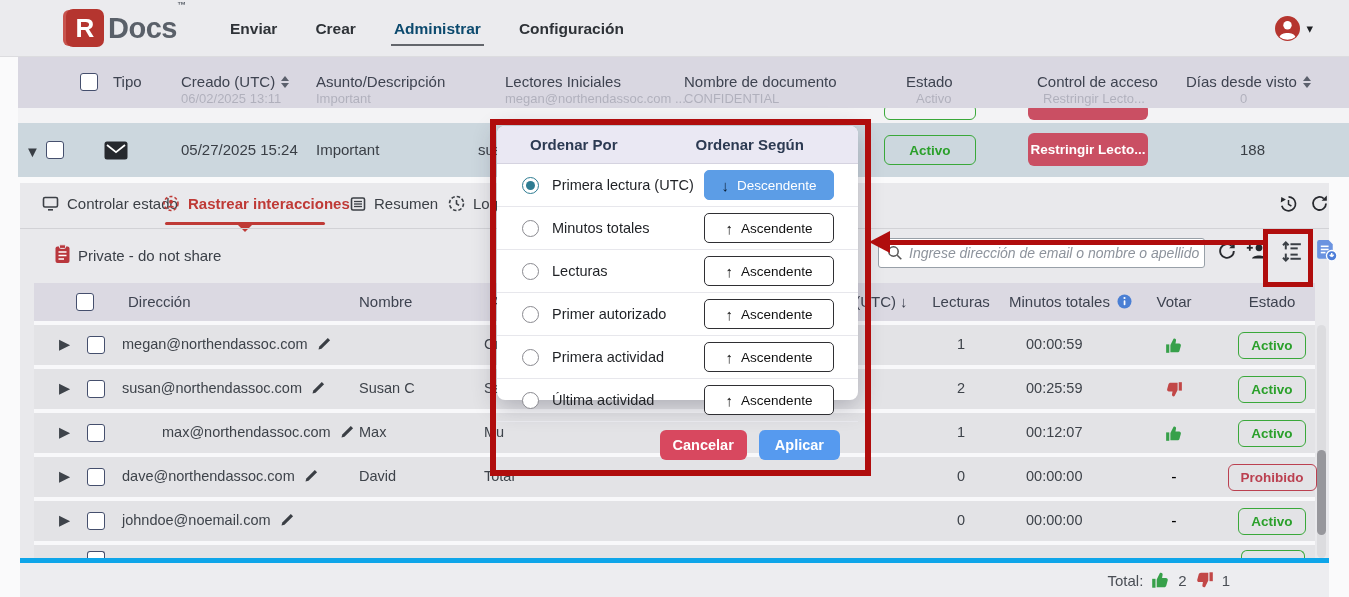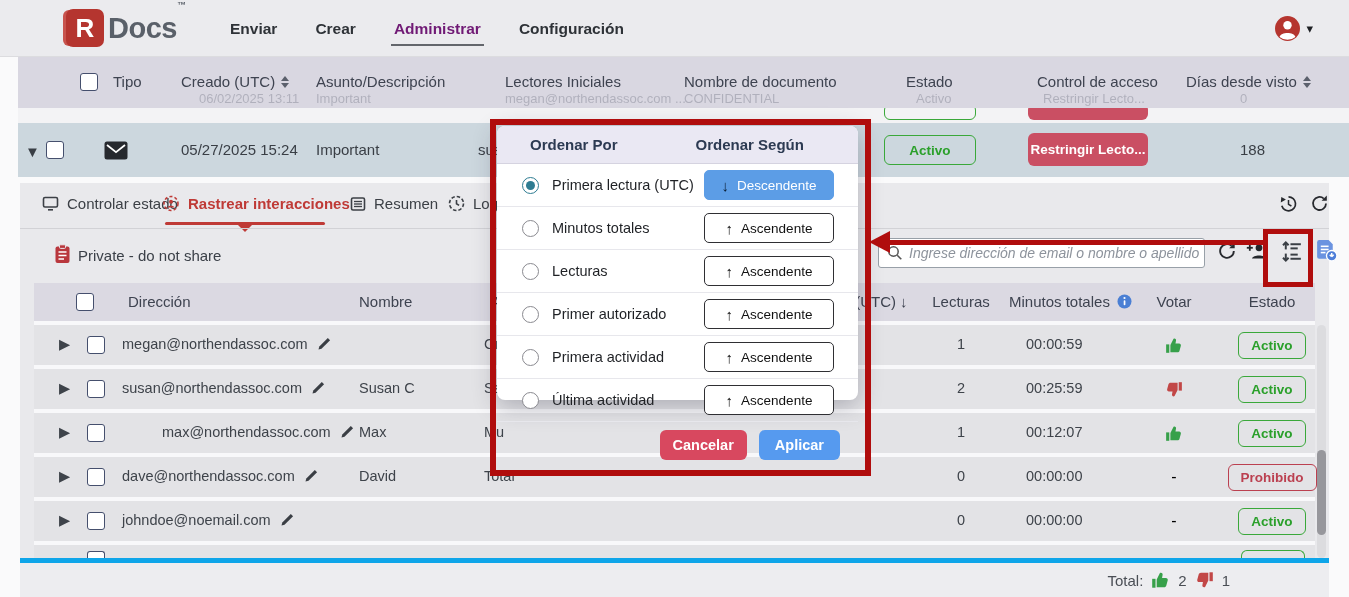--- a/index.html
+++ b/index.html
@@ -7,21 +7,21 @@
   #screen { position: relative; width: 1349px; height: 597px; overflow: hidden; background: #fafafb; }
 
   
   .navbar { position: absolute; left: 0; top: 0; width: 1349px; height: 57px; background: #ebebee; border-bottom: 1px solid #dcdcdf; }
   .logo { position: absolute; left: 66px; top: 9px; display: flex; align-items: center; gap: 4px; }
   .logo-box { width: 38px; height: 38px; background: #b5352f; border-radius: 7px; color: #fff; font-weight: bold; font-size: 26px; display: flex; align-items: center; justify-content: center; box-shadow: -4px 0 0 -1px #c8534d; }
   .logo-text { font-size: 29px; font-weight: bold; color: #5a6069; letter-spacing: -0.5px; }
   .logo-tm { font-size: 9px; color: #5a6069; vertical-align: top; position: relative; top: -12px; }
   .nav-items { position: absolute; left: 230px; top: 0; height: 57px; display: flex; align-items: center; gap: 38px; }
   .nav-item { font-size: 15.5px; color: #2e3237; font-weight: 600; cursor: pointer; position: relative; }
-  .nav-item.active { color: #701a75; }
+  .nav-item.active { color: #0c4a6e; }
   .nav-underline { position: absolute; left: -3px; right: -3px; bottom: -8px; height: 2px; background: #63666c; }
   .user-menu { position: absolute; right: 36px; top: 15px; display: flex; align-items: center; gap: 5px; cursor: pointer; }
   .user-caret { font-size: 13px; color: #1d1f23; }
 
   
   .oheader { position: absolute; left: 18px; top: 57px; width: 1331px; height: 51px; background: #d9d7e1; }
   .oheader .col { position: absolute; top: 16px; font-size: 15px; color: #3e4350; white-space: nowrap; display: flex; align-items: center; gap: 6px; }
   .ghost { position: absolute; top: 34px; font-size: 13px; color: #55596a; opacity: .30; white-space: nowrap; }
   .updown { display: inline-flex; flex-direction: column; gap: 2px; }
   .tri-up { width: 0; height: 0; border-left: 4px solid transparent; border-right: 4px solid transparent; border-bottom: 5px solid #5b606c; }
@@ -145,21 +145,21 @@
     <div class="col" style="left:888px;">Estado</div>
     <div class="col" style="left:1019px;">Control de acceso</div>
     <div class="col" style="left:1168px;">
         <span>Días desde visto</span>
         <span class="updown">
           <span class="tri-up"></span>
           <span class="tri-dn"></span>
         </span>
       </div>
 
-    <div class="ghost" style="left:181px;">06/02/2025 13:11</div>
+    <div class="ghost" style="left:163px;">06/02/2025 13:11</div>
     <div class="ghost" style="left:298px;">Important</div>
     <div class="ghost" style="left:487px;">megan@northendassoc.com ...</div>
     <div class="ghost" style="left:666px;">CONFIDENTIAL</div>
     <div class="ghost" style="left:898px;">Activo</div>
     <div class="ghost" style="left:1025px;">Restringir Lecto...</div>
     <div class="ghost" style="left:1222px;">0</div>
   </div>
 
   <div class="sliver">
     <div class="badge-sliver"></div>

